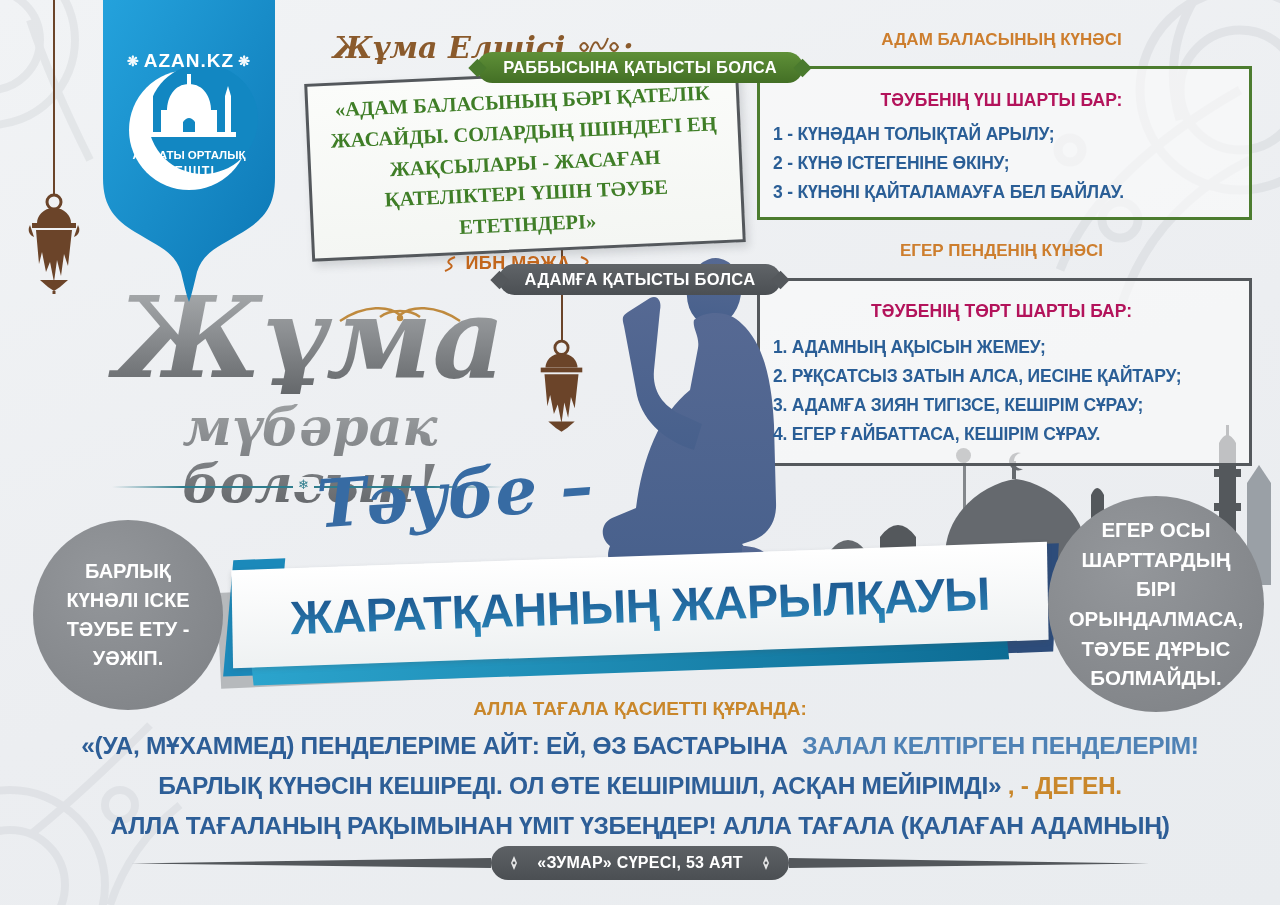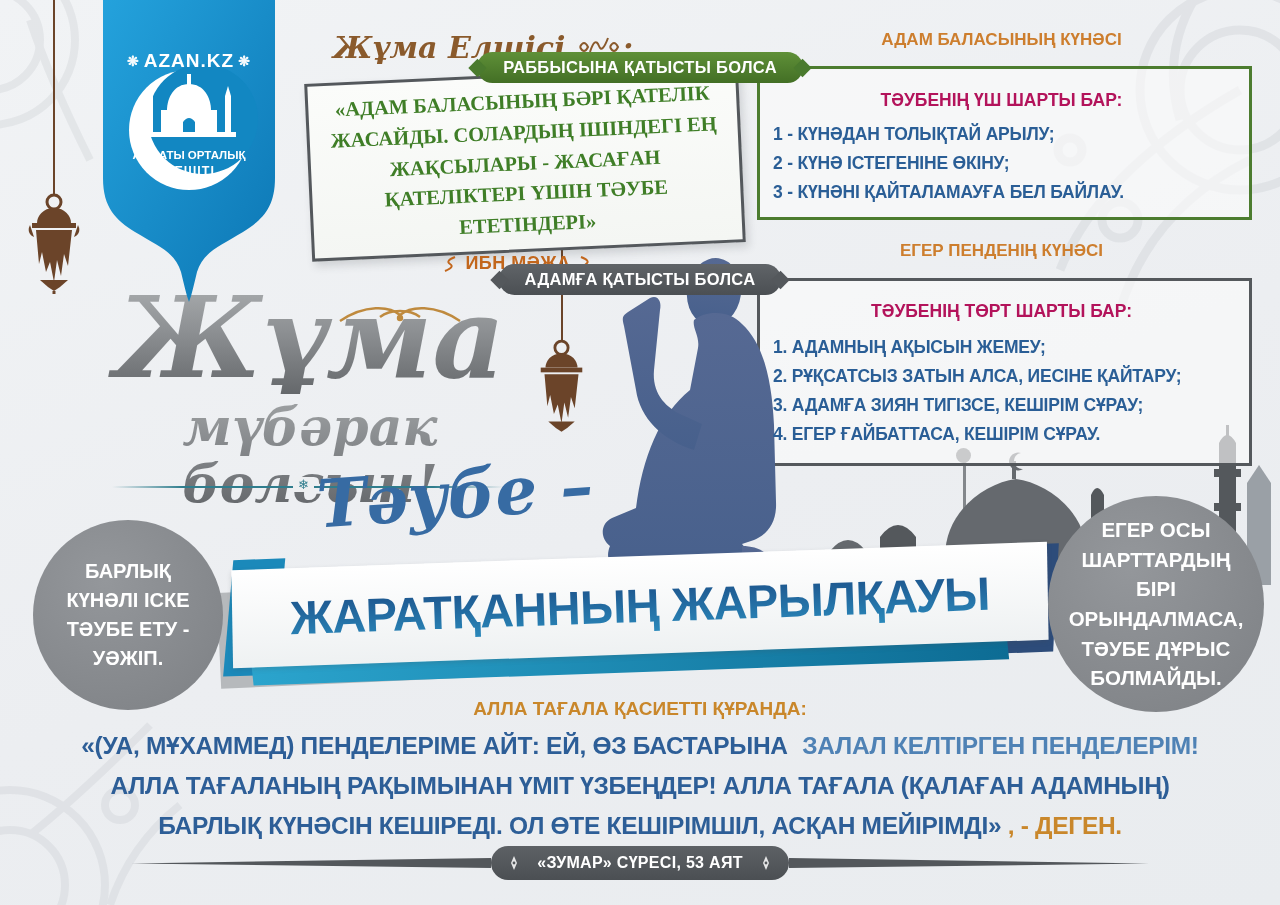--- a/index.html
+++ b/index.html
@@ -305,22 +305,22 @@
 УӘЖІП.</div>
   <div class="abs note-circle note-right">ЕГЕР ОСЫ
 ШАРТТАРДЫҢ
 БІРІ ОРЫНДАЛМАСА,
 ТӘУБЕ ДҰРЫС
 БОЛМАЙДЫ.</div>
 
   <div class="abs quran-header">АЛЛА ТАҒАЛА ҚАСИЕТТІ ҚҰРАНДА:</div>
   <div class="abs quran-lines">
       <div><span class="tone-dark">«(УА, МҰХАММЕД) ПЕНДЕЛЕРІМЕ АЙТ: ЕЙ, ӨЗ БАСТАРЫНА </span><span class="tone-light">ЗАЛАЛ КЕЛТІРГЕН ПЕНДЕЛЕРІМ!</span></div>
+      <div><span class="tone-dark">БАРЛЫҚ КҮНӘСІН КЕШІРЕДІ. ОЛ ӨТЕ КЕШІРІМШІЛ, АСҚАН МЕЙІРІМДІ»</span><span class="tone-gold"> , - ДЕГЕН.</span></div>
       <div><span class="tone-dark">АЛЛА ТАҒАЛАНЫҢ РАҚЫМЫНАН ҮМІТ ҮЗБЕҢДЕР! АЛЛА ТАҒАЛА (ҚАЛАҒАН АДАМНЫҢ)</span></div>
-      <div><span class="tone-dark">БАРЛЫҚ КҮНӘСІН КЕШІРЕДІ. ОЛ ӨТЕ КЕШІРІМШІЛ, АСҚАН МЕЙІРІМДІ»</span><span class="tone-gold"> , - ДЕГЕН.</span></div>
     </div>
 
   <div class="abs src-row">
     <svg width="360" height="16" viewBox="0 0 360 16">
         <polygon points="0,8.5 360,3 360,13" fill="#53575b"></polygon>
       </svg>
     <div class="src-pill">
       <svg width="10" height="14" viewBox="0 0 10 14">
           <path d="M5,0 L8,7 L5,14 L2,7 Z" fill="#fff" opacity=".85"></path>
           <circle cx="5" cy="7" r="1.4" fill="#53575b"></circle>

